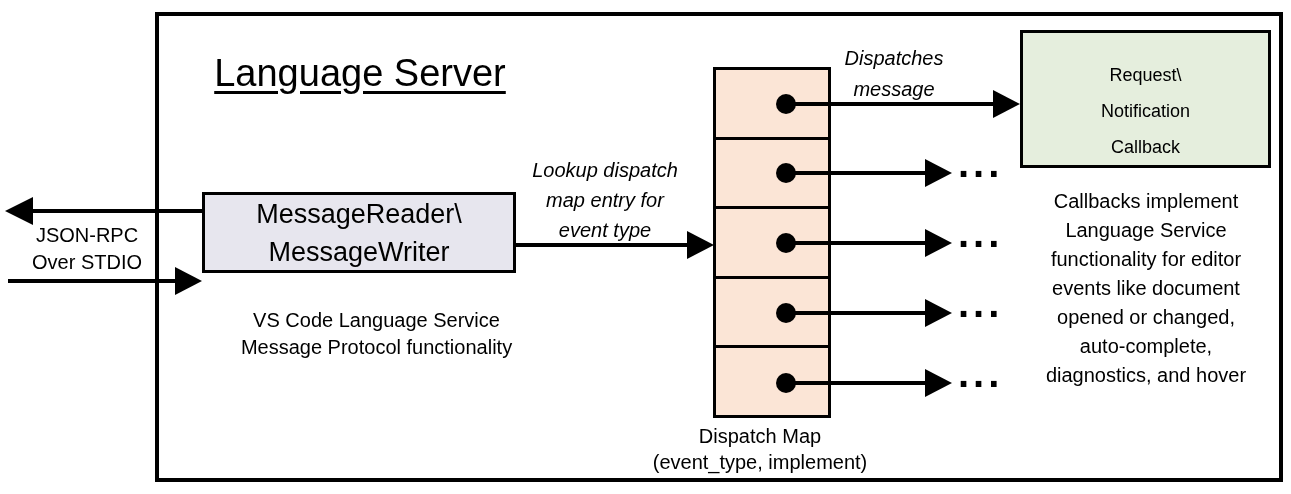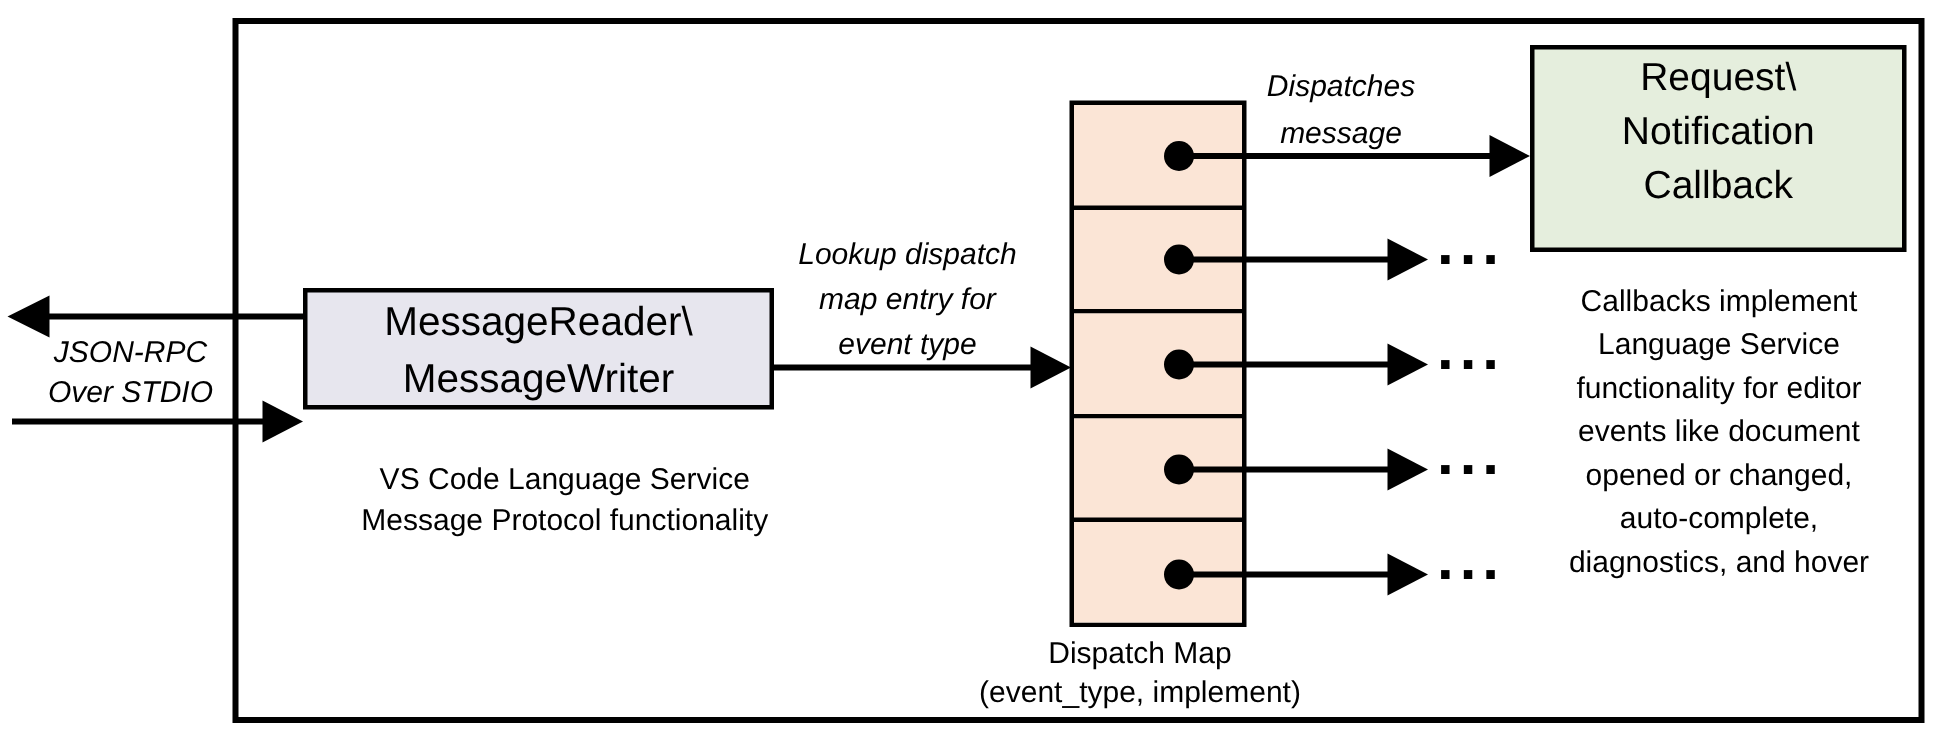--- a/index.html
+++ b/index.html
@@ -23,21 +23,20 @@
     background: #ffffff;
   }
   #title {
     left: 205px; top: 52px; width: 310px;
     font-size: 38px;
     text-decoration: underline;
     text-underline-offset: 5px;
   }
   .io-label {
     left: 6px; top: 222px; width: 162px;
-    font-style: italic;
     font-size: 20px; line-height: 27px;
   }
   #reader-box {
     left: 202px; top: 192px;
     width: 314px; height: 81px;
     box-sizing: border-box;
     border: 3px solid #000;
     background: #e7e6ee;
     display: flex; align-items: center; justify-content: center;
     font-size: 27px; line-height: 38px;
@@ -72,22 +71,22 @@
     left: 832px; top: 43px; width: 124px;
     font-style: italic;
     font-size: 20px; line-height: 31px;
   }
   #callback-box {
     left: 1020px; top: 30px;
     width: 251px; height: 138px;
     box-sizing: border-box;
     border: 3px solid #000;
     background: #e5eedd;
-    display: flex; align-items: flex-start; justify-content: center;
-    font-size: 26px; line-height: 36px;
+    display: flex; align-items: flex-end; justify-content: center;
+    font-size: 18px; line-height: 36px;
   }
   #callbacks-note {
     left: 1016px; top: 187px; width: 260px;
     font-size: 20px; line-height: 29px;
   }
   .dots {
     font-size: 40px;
     font-weight: bold;
     line-height: 40px;
     letter-spacing: 4px;
@@ -98,20 +97,21 @@
     pointer-events: none;
   }
 </style>
 </head>
 <body>
 
 <div id="canvas">
 
   <div id="outer-box" class="abs"></div>
 
+  <div id="title" class="abs center">Language Server</div>
 
   <div class="io-label abs center pre">JSON-RPC
 Over STDIO</div>
 
   <div id="reader-box" class="abs">
     <div class="center pre">MessageReader\
 MessageWriter</div>
   </div>
   <div id="reader-caption" class="abs center pre">VS Code Language Service
 Message Protocol functionality</div>

